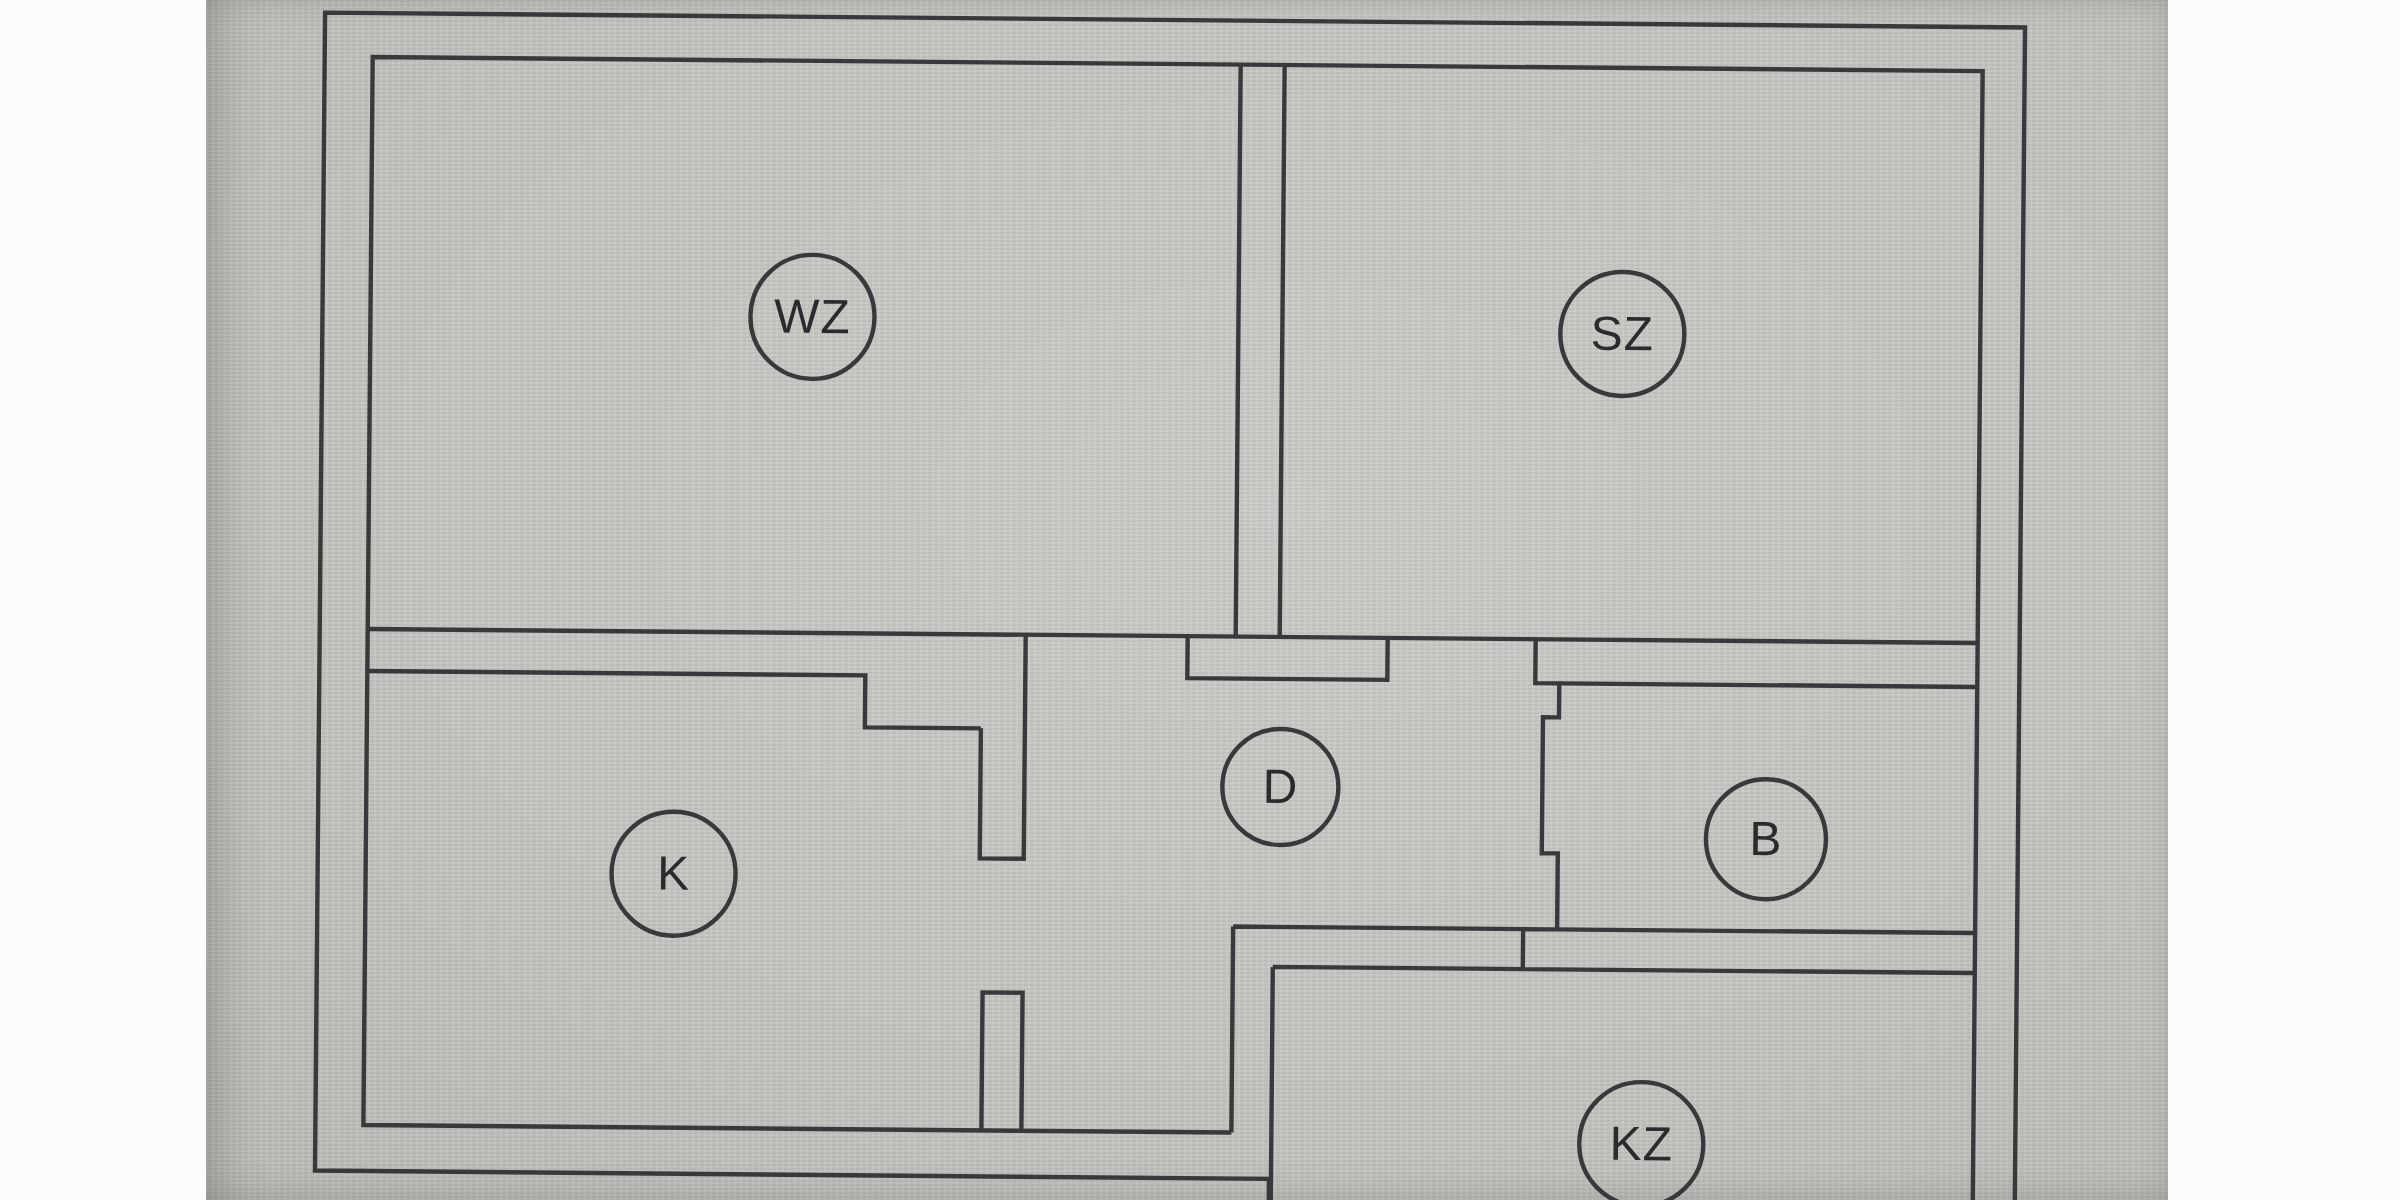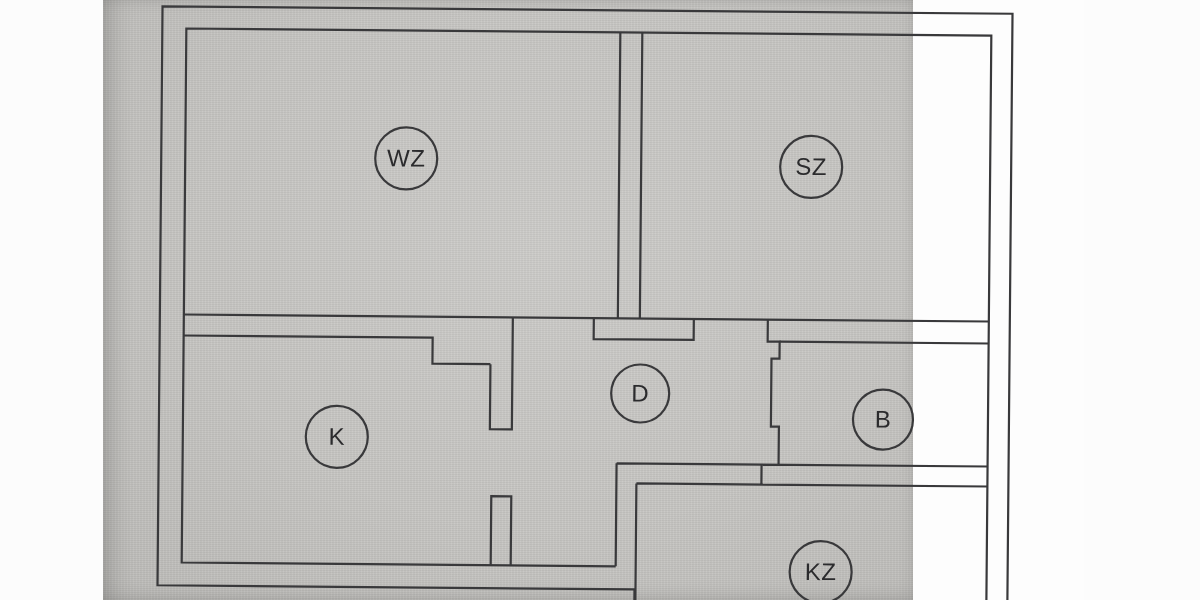--- a/index.html
+++ b/index.html
@@ -21,21 +21,21 @@
     top: 0;
     height: 600px;
     background: var(--paper-white, #fcfcfc);
   }
   .margin-left  { left: 0;       width: 103px; }
   .margin-right { left: 1084px;  width: 116px; }
   .photo {
     position: absolute;
     left: 103px;
     top: 0;
-    width: 810px;
+    width: 981px;
     height: 600px;
     background:
       radial-gradient(ellipse at 55% 42%, rgba(255,255,255,0.10) 0%, rgba(0,0,0,0.00) 55%, rgba(0,0,0,0.05) 100%),
       repeating-linear-gradient(0deg,  rgba(255,255,255,0.035) 0 1px, rgba(0,0,0,0.030) 1px 2px),
       repeating-linear-gradient(90deg, rgba(255,255,255,0.030) 0 1px, rgba(0,0,0,0.022) 1px 3px),
       var(--photo-gray, #c7c6c3);
     box-shadow:
       inset 16px 0 26px -12px rgba(0,0,0,0.20),
       inset -8px 0 18px -10px rgba(0,0,0,0.10),
       inset 0 -12px 24px -14px rgba(0,0,0,0.10),

